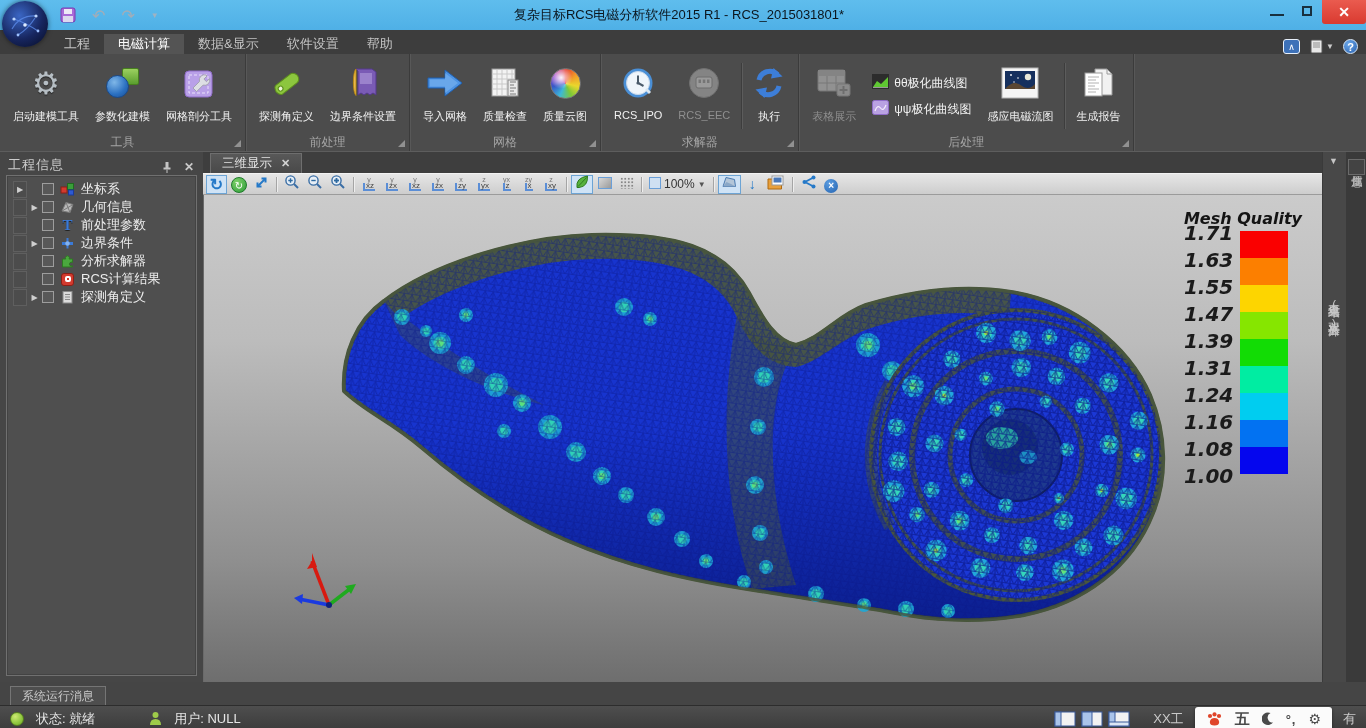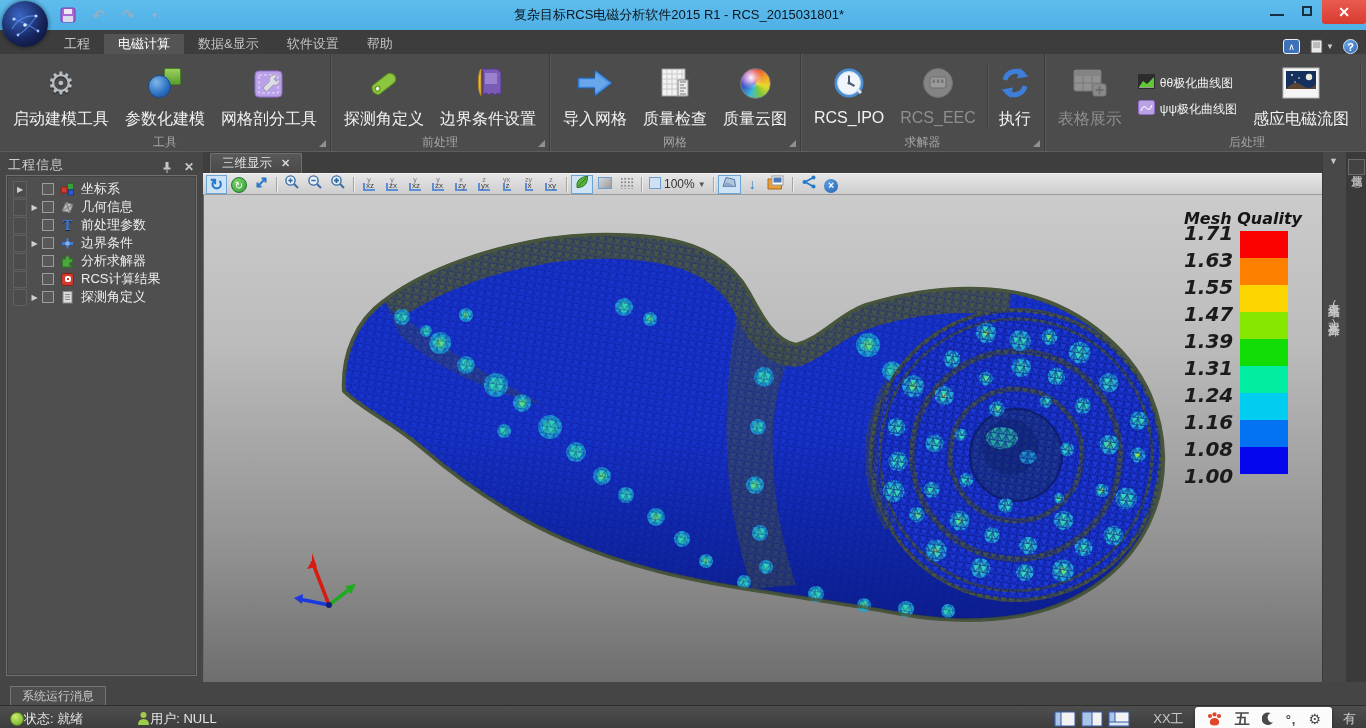--- a/index.html
+++ b/index.html
@@ -21,21 +21,21 @@
 .mtab{padding:0 14px;line-height:20px;font-size:13px;color:#c3c3c3;cursor:pointer}
 .mtab.active{background:#545454;color:#fff}
 .menu-right{margin-left:auto;display:flex;align-items:center;gap:9px;padding-right:8px}
 .menu-right>span{display:inline-flex;align-items:center;cursor:pointer}
 
 .ribbon{height:98px;background:#4c4c4c;display:flex;border-bottom:1px solid #5d5d5d}
 .rgroup{display:flex;flex-direction:column;border-right:1px solid #3b3b3b;box-shadow:1px 0 0 #585858}
 .ritems{flex:1;display:flex;align-items:stretch;padding:5px 5px 0 5px}
 .rbig{display:flex;flex-direction:column;align-items:center;padding:0 8px;cursor:pointer}
 .rbig .ricon{height:48px;display:flex;align-items:center;justify-content:center}
-.rbig .rlabel{font-size:16px;color:#f1f1f1;white-space:nowrap;padding-top:2px}
+.rbig .rlabel{font-size:11px;color:#f1f1f1;white-space:nowrap;padding-top:2px}
 .rbig.disabled .rlabel{color:#8f8f8f}
 .rbig.disabled .ricon{opacity:.55;filter:grayscale(.8)}
 .rstack{display:flex;flex-direction:column;justify-content:center;gap:8px;padding:0 8px}
 .rsmall{display:flex;align-items:center;gap:5px;font-size:12px;color:#f1f1f1;cursor:pointer;white-space:nowrap}
 .vsep{width:1px;background:#3d3d3d;box-shadow:1px 0 0 #5c5c5c;margin:4px 3px}
 .glabel{height:18px;display:flex;align-items:center;justify-content:center;font-size:12px;color:#a4a4a4;position:relative}
 .corner{position:absolute;right:4px;bottom:4px;width:0;height:0;border-left:7px solid transparent;border-bottom:7px solid #919191;cursor:pointer}
 
 .workspace{height:530px;display:flex;background:#464646}
 .leftpanel{width:203px;display:flex;flex-direction:column}
@@ -76,21 +76,21 @@
 
 .rsliver{width:24px;background:#484848;border-left:1px solid #3a3a3a;position:relative}
 .rsliver .ovf{position:absolute;top:4px;left:6px;color:#c6c6c6;font-size:9px;cursor:pointer}
 .rsliver .vtext{position:absolute;top:142px;left:2px;writing-mode:vertical-rl;text-orientation:upright;font-size:12px;color:#c8c8c8;letter-spacing:1px;cursor:pointer}
 .rdock{width:20px;background:#3a3a3a;position:relative}
 .rdock .vtab{position:absolute;top:7px;left:2px;writing-mode:vertical-rl;text-orientation:upright;font-size:11px;color:#b6b6b6;border:1px solid #6b6b6b;background:#434343;padding:7px 0;cursor:pointer}
 
 .outputstrip{height:23px;background:#454545;display:flex;align-items:flex-end;padding-left:10px}
 .otab{height:19px;padding:0 11px;border:1px solid #757575;border-bottom:none;background:#4e4e4e;color:#c9c9c9;font-size:12px;display:flex;align-items:center;cursor:pointer}
 .statusbar{height:27px;background:linear-gradient(#4e4e4e,#3a3a3a);border-top:1px solid #2d2d2d;display:flex;align-items:center;color:#e5e5e5;font-size:13px;padding:0 10px;gap:7px}
-.sb-item{display:flex;align-items:center;gap:0}
+.sb-item{display:flex;align-items:center;gap:12px}
 .sb-spacer{flex:1}
 .layout-btns{display:flex;gap:5px;margin-right:16px}
 .layout-btns span{cursor:pointer;display:inline-flex}
 .ime{background:#fbfbfb;border-radius:3px;box-shadow:0 1px 3px rgba(0,0,0,.5);height:25px;display:flex;align-items:center;gap:12px;padding:0 11px;margin:0 4px}
 .ime span{display:inline-flex;align-items:center;color:#4a4a4a;cursor:pointer}
 .ime .wubi{font-size:15px;font-weight:bold}
 .ime .punct{font-size:13px;font-weight:bold;letter-spacing:1px}
 .ime .gear{font-size:14px}
 .sb-right-text{color:#c9c9c9}
 </style>

